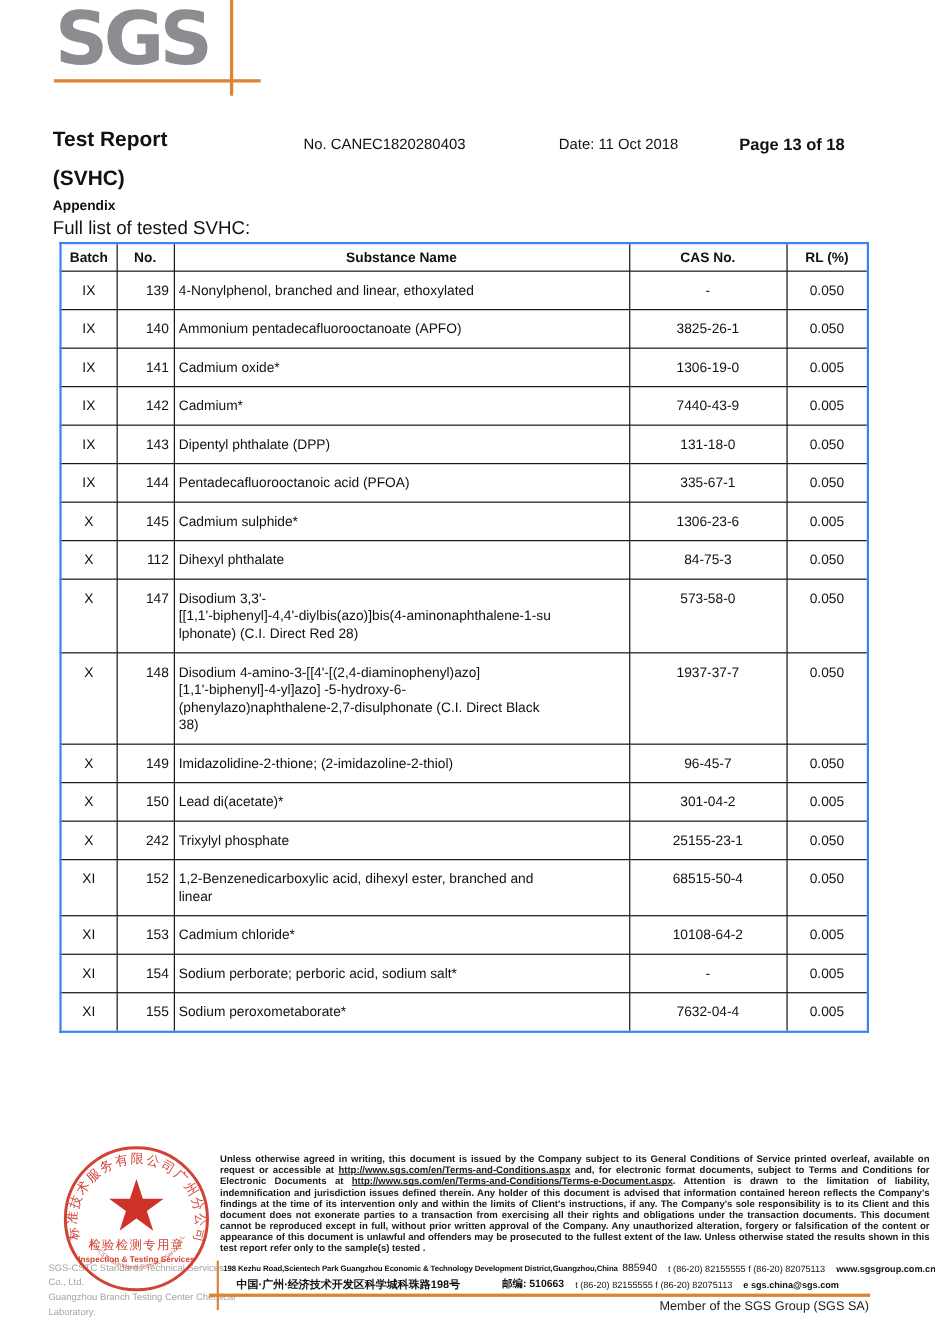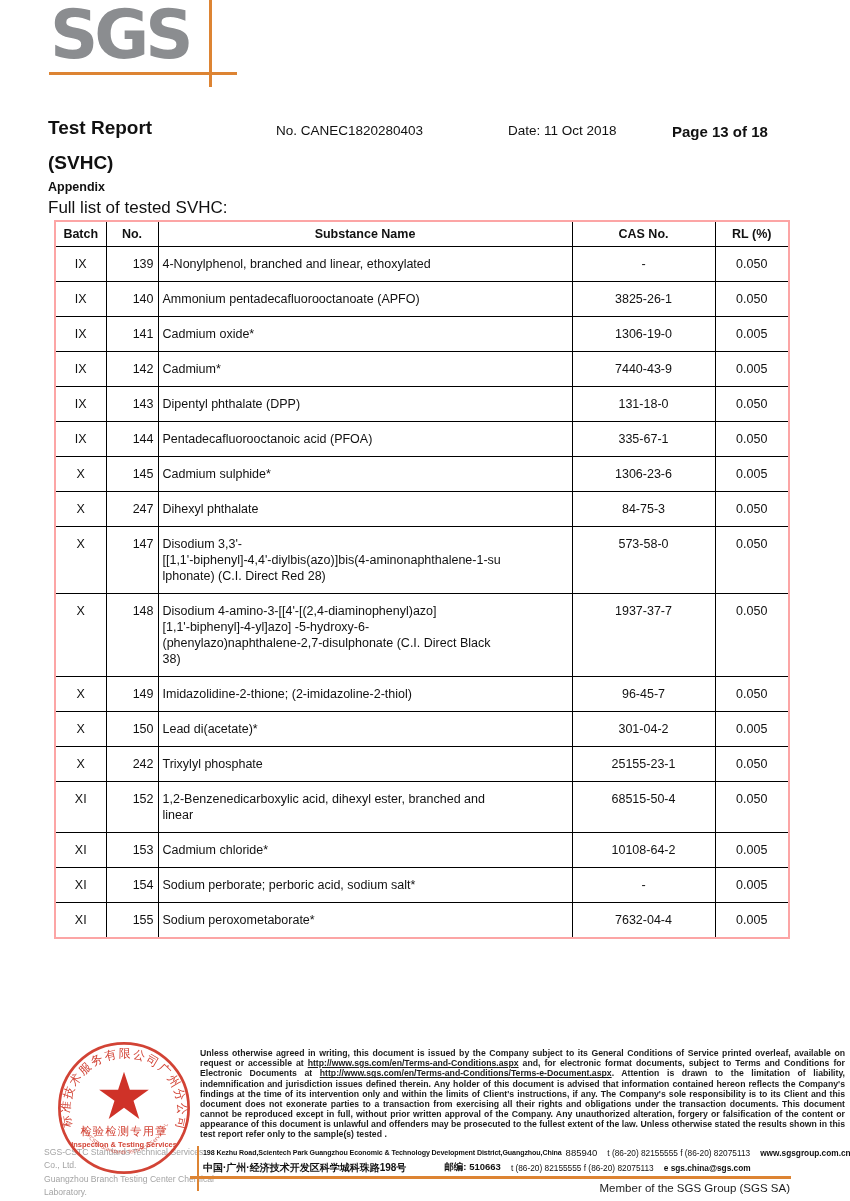--- a/index.html
+++ b/index.html
@@ -30,21 +30,21 @@
   .report-date { position: absolute; left: 508px; top: 123px; font-size: 13.5px; }
   .report-page { position: absolute; left: 672px; top: 123px; font-size: 15px; font-weight: bold; }
   .appendix    { position: absolute; left: 48px; top: 180px; font-size: 12.5px; font-weight: bold; }
   .list-label  { position: absolute; left: 48px; top: 198px; font-size: 17px; font-weight: normal; }
 
   
   table.svhc {
     position: absolute; left: 54px; top: 220px;
     width: 734px;
     border-collapse: collapse;
-    border: 2px solid #fca5a5;
+    border: 2px solid #3b82f6;
     font-size: 12.5px;
     table-layout: fixed;
   }
   table.svhc th, table.svhc td { border: 1px solid #000; }
   table.svhc th { padding: 5px 2px; font-weight: bold; text-align: center; }
   table.svhc td { padding: 9px 4px; vertical-align: top; line-height: 1.28; }
   .col-batch { width: 51px; }
   .col-no    { width: 52px; }
   .col-sub   { width: 414px; }
   .col-cas   { width: 143px; }
@@ -77,21 +77,21 @@
 
   .addr-vline { position: absolute; left: 197px; top: 1146px; width: 2px; height: 45px; background: #dd8433; }
   .addr-hline { position: absolute; left: 190px; top: 1176px; width: 601px; height: 2.5px; background: #dd8433; }
 
   .addr-block { position: absolute; left: 203px; top: 1145px; width: 640px; }
   .addr-row { display: flex; align-items: center; height: 15px; white-space: nowrap; }
   .addr-en      { font-size: 7.1px; font-weight: 600; letter-spacing: -0.1px; }
   .addr-post    { font-size: 9.5px; margin-left: 4px; }
   .addr-contact { font-size: 8.3px; margin-left: 10px; }
   .addr-web     { font-size: 8.3px; margin-left: 10px; font-weight: bold; }
-  .addr-cn      { font-size: 10px; font-weight: bold; }
+  .addr-cn      { font-size: 10px; font-weight: bold; margin-left: 12px; }
   .addr-cn-post { font-size: 9.5px; font-weight: bold; margin-left: 38px; }
 
   .member {
     position: absolute; left: 500px; top: 1182px; width: 290px;
     text-align: right; font-size: 11.5px; color: #1c1c1c;
   }
 </style>
 </head>
 <body>
 
@@ -180,21 +180,21 @@
         <tr>
           <td class="c-batch">X</td>
           <td class="c-no">145</td>
           <td class="c-sub">Cadmium sulphide*</td>
           <td class="c-cas">1306-23-6</td>
           <td class="c-rl">0.005</td>
         </tr>
 
         <tr>
           <td class="c-batch">X</td>
-          <td class="c-no">247</td>
+          <td class="c-no">112</td>
           <td class="c-sub">Dihexyl phthalate</td>
           <td class="c-cas">84-75-3</td>
           <td class="c-rl">0.050</td>
         </tr>
 
         <tr>
           <td class="c-batch">X</td>
           <td class="c-no">147</td>
           <td class="c-sub">Disodium 3,3'-
 [[1,1'-biphenyl]-4,4'-diylbis(azo)]bis(4-aminonaphthalene-1-su

